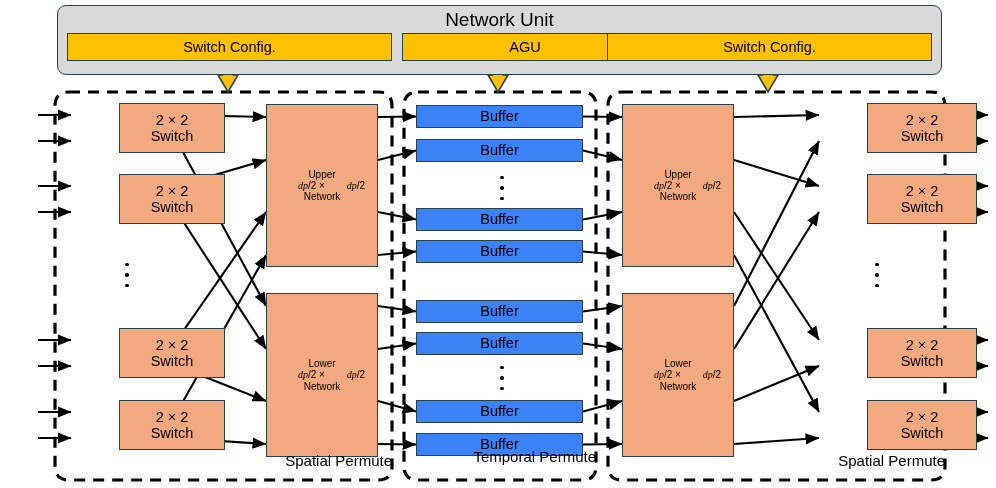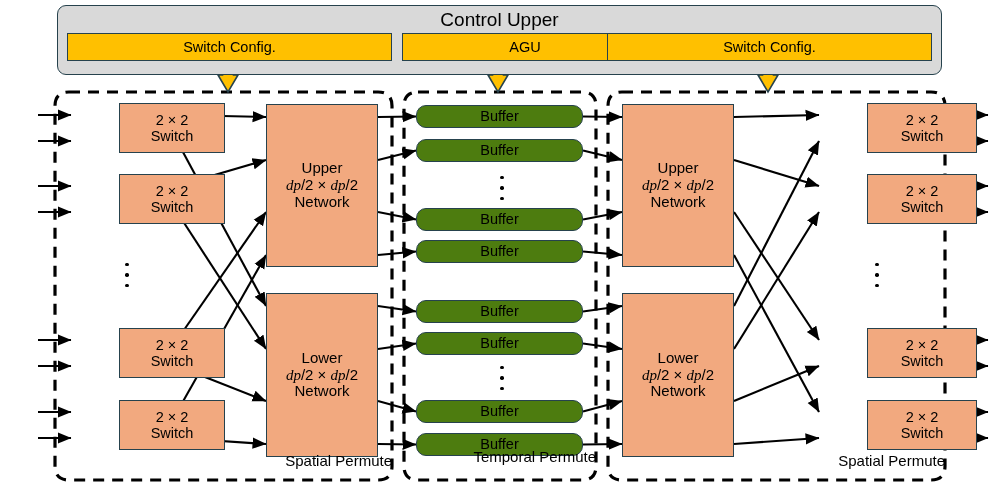--- a/index.html
+++ b/index.html
@@ -4,29 +4,29 @@
 <style>
   html,body{margin:0;padding:0;background:#ffffff;}
   body{width:996px;height:488px;font-family:"Liberation Sans",sans-serif;}
   #stage{position:relative;width:996px;height:488px;overflow:hidden;background:#fff;}
   svg#canvas{position:absolute;left:0;top:0;width:996px;height:488px;}
 
   .box{position:absolute;box-sizing:border-box;border:1.6px solid #26424d;
        display:flex;flex-direction:column;align-items:center;justify-content:center;
        text-align:center;line-height:1.12;}
   .sw{background:#f2a97f;font-size:14.5px;color:#000;margin-left:48px;}
-  .net{background:#f2a97f;font-size:15px;color:#000;}
-  .buf{background:#4d7c0f;font-size:14.5px;color:#000;border-radius:10px;}
+  .net{background:#f2a97f;font-size:10px;color:#000;}
+  .buf{background:#3b82f6;font-size:14.5px;color:#000;}
   .cu-bar{background:#ffc000;border:1.8px solid #26424d;position:absolute;
           box-sizing:border-box;display:flex;align-items:center;justify-content:center;
           font-size:14.5px;color:#000;text-align:right;}
   .cu-panel{position:absolute;background:#d9d9d9;border:1.8px solid #26424d;
             border-radius:9px;box-sizing:border-box;}
   .cu-title{position:absolute;width:100%;text-align:center;font-size:19px;color:#000;}
-  .ital{font-family:"Liberation Serif",serif;font-style:italic;}
+  .ital{font-family:"Liberation Serif",serif;font-style:italic;margin-left:19px;}
   .lbl{position:absolute;font-size:15px;color:#000;text-align:right;}
   .dots{position:absolute;display:flex;flex-direction:column;align-items:center;
         justify-content:space-between;}
   .dots i{display:block;width:3.4px;height:3.4px;border-radius:50%;background:#000;}
   .mixrow{display:block;}
 </style>
 </head>
 <body>
 
 <div id="stage">
@@ -93,21 +93,21 @@
         <path d="M622,92 H931 Q945,92 945,106 V466 Q945,480 931,480 H622 Q608,480 608,466 V106 Q608,92 622,92 Z"></path>
       </g>
     <g id="blockarrows" fill="#ffc000" stroke="#26424d" stroke-width="1.6">
         <path d="M222.5,61 H233.5 V75 H238 L228,92 L218,75 H222.5 Z"></path>
         <path d="M492.5,61 H503.5 V75 H508 L498,92 L488,75 H492.5 Z"></path>
         <path d="M762.5,61 H773.5 V75 H778 L768,92 L758,75 H762.5 Z"></path>
       </g>
   </svg>
 
   <div class="cu-panel" id="cu-panel" style="left: 57px; top: 5px; width: 885px; height: 70px;"></div>
-  <div class="cu-title" id="cu-title" style="top: 9px; left: 57px; width: 885px;">Control Upper</div>
+  <div class="cu-title" id="cu-title" style="top: 9px; left: 57px; width: 885px;">Network Unit</div>
 
   <div id="cu-bars">
       <div class="cu-bar" style="left: 67px; top: 33px; width: 325px; height: 28px;">Switch Config.</div>
       <div class="cu-bar" style="left: 402px; top: 33px; width: 223px; height: 28px; padding-left: 23px;">AGU</div>
       <div class="cu-bar" style="left: 607px; top: 33px; width: 325px; height: 28px;">Switch Config.</div>
     </div>
 
   <div id="boxlayer">
       <div class="box sw" style="left: 71px; top: 103px; width: 106px; height: 50px;">
         <span>2 × 2</span>

